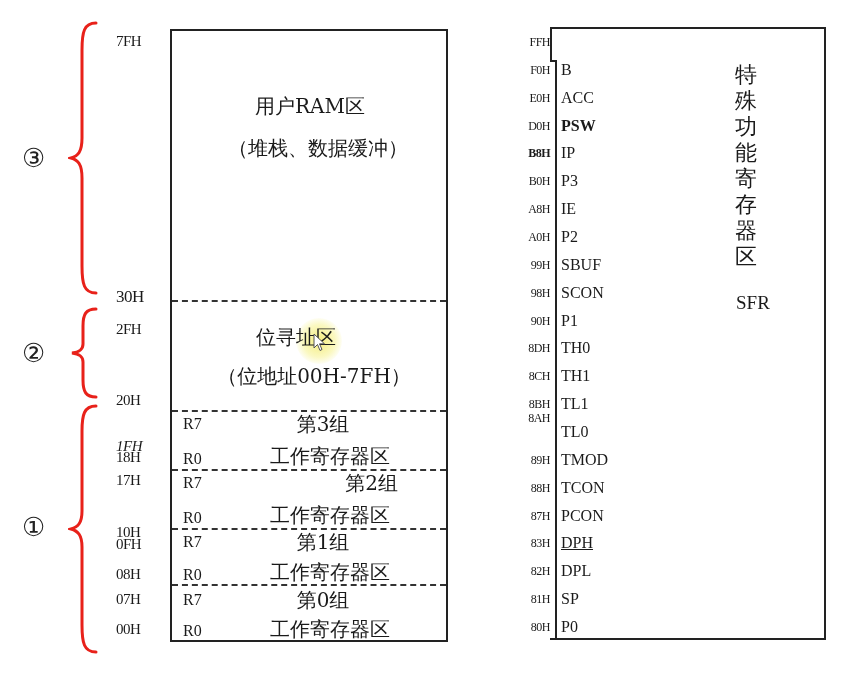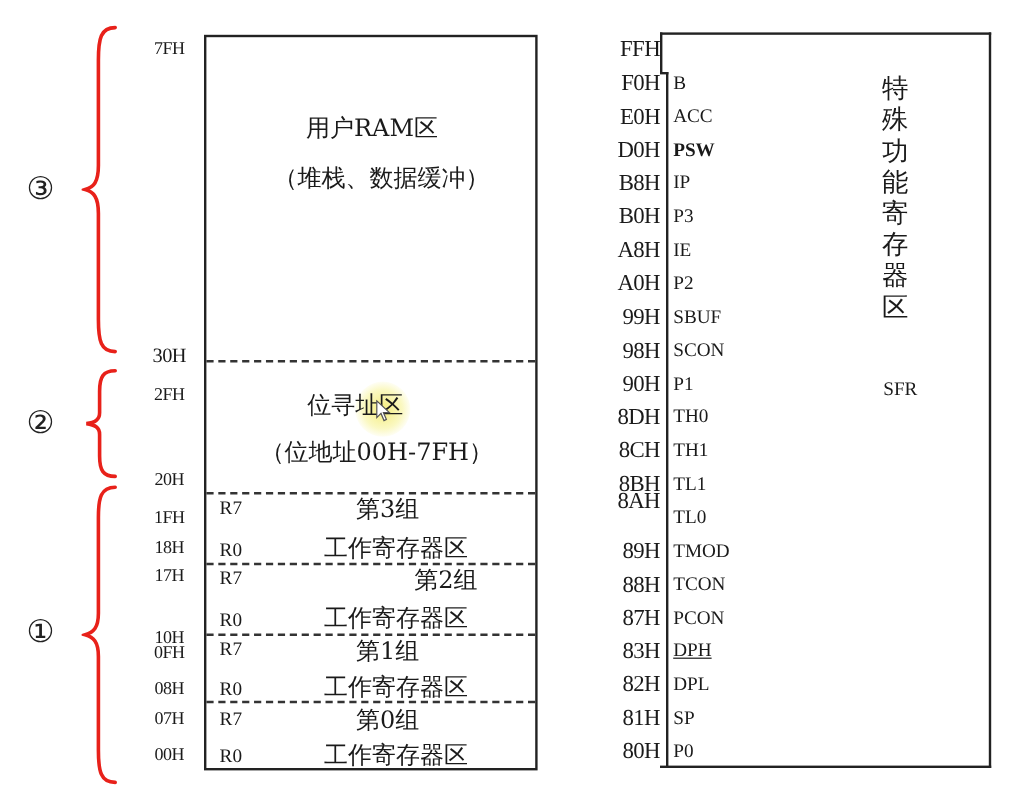--- a/index.html
+++ b/index.html
@@ -2,31 +2,31 @@
 <html><head>
   <meta charset="utf-8">
   <style>
     html, body { margin: 0; padding: 0; }
     body {
       width: 851px; height: 676px; background: #ffffff; position: relative; overflow: hidden;
       font-family: "DejaVu Serif", "Liberation Serif", serif; color: #1a1a1a;
     }
     .abs { position: absolute; }
     .addr { position: absolute; font-size: 15px; line-height: 16px; letter-spacing: -0.5px; font-family: "Liberation Serif", "DejaVu Serif", serif; }
-    .left-addr { left: 116px; width: 50px; text-align: center; }
+    .left-addr { left: 116px; width: 50px; text-align: left; }
     .box { position: absolute; border: 2px solid #222; box-sizing: border-box; }
     .dash { position: absolute; border-top: 2px dashed #333; height: 0; }
     .center-text { position: absolute; text-align: center; font-size: 20px; line-height: 24px; }
     .reg { position: absolute; font-size: 16px; line-height: 18px; font-family: "Liberation Serif", "DejaVu Serif", serif; }
     .brace { position: absolute; }
     .circ { position: absolute; font-size: 26px; line-height: 30px; font-family: "DejaVu Sans", sans-serif; color: #222; }
-    .sfr-addr { position: absolute; left: 504px; width: 46px; text-align: right; font-size: 19px; line-height: 18px; font-family: "Liberation Serif", "DejaVu Serif", serif; letter-spacing: -0.5px; }
+    .sfr-addr { position: absolute; left: 504px; width: 46px; text-align: right; font-size: 12px; line-height: 18px; font-family: "Liberation Serif", "DejaVu Serif", serif; letter-spacing: -0.5px; }
     .sfr-name { position: absolute; left: 561px; font-size: 16px; line-height: 18px; font-family: "Liberation Serif", "DejaVu Serif", serif; }
     .vert-title { position: absolute; left: 734px; top: 62px; width: 24px; font-size: 22px; line-height: 26px; text-align: center; }
-    .sfr-label { position: absolute; left: 736px; top: 316px; font-size: 16px; font-family: "Liberation Serif", serif; }
+    .sfr-label { position: absolute; left: 736px; top: 292px; font-size: 19px; font-family: "Liberation Serif", serif; }
     .cursor-glow { position: absolute; left: 296px; top: 318px; width: 46px; height: 46px; border-radius: 50%;
       background: radial-gradient(circle, rgba(240,230,80,0.75) 0%, rgba(245,240,120,0.45) 50%, rgba(255,255,255,0) 75%); }
   </style>
 </head>
 <body>
 
 <div>
 
   <svg class="brace" style="left:68px; top:20px;" width="34" height="276" viewBox="0 0 34 276">
     <path d="M28 3 C16 3 14 12 14 30 L14 118 C14 132 10 136 3 138 C10 140 14 144 14 158 L14 246 C14 264 16 273 28 273" fill="none" stroke="#e8211a" stroke-width="3" stroke-linecap="round"></path>
@@ -39,21 +39,21 @@
   </svg>
 
   <div class="circ" style="left:22px; top:143px;">③</div>
   <div class="circ" style="left:22px; top:338px;">②</div>
   <div class="circ" style="left:22px; top:512px;">①</div>
 
   <div class="addr left-addr" style="top:33px;">7FH</div>
   <div class="addr left-addr" style="top:289px; font-size:17px;">30H</div>
   <div class="addr left-addr" style="top:321px;">2FH</div>
   <div class="addr left-addr" style="top:392px;">20H</div>
-  <div class="addr left-addr" style="top:424px;">1FH</div>
+  <div class="addr left-addr" style="top:438px;font-style:italic;">1FH</div>
   <div class="addr left-addr" style="top:449px;">18H</div>
   <div class="addr left-addr" style="top:472px;">17H</div>
   <div class="addr left-addr" style="top:524px;">10H</div>
   <div class="addr left-addr" style="top:536px;">0FH</div>
   <div class="addr left-addr" style="top:566px;">08H</div>
   <div class="addr left-addr" style="top:591px;">07H</div>
   <div class="addr left-addr" style="top:621px;">00H</div>
 
   <div class="box" style="left:170px; top:29px; width:278px; height:613px;"></div>
 
@@ -107,21 +107,21 @@
   <div class="abs" style="left:555px; top:60px; width:2px; height:580px; background:#222;"></div>
 
   <div id="sfr-rows">
     <div class="sfr-addr" style="top:33px;">FFH</div>
     <div class="sfr-addr" style="top: 60.8571px;">F0H</div>
     <div class="sfr-name" style="top: 60.8571px;">B</div>
     <div class="sfr-addr" style="top: 88.7143px;">E0H</div>
     <div class="sfr-name" style="top: 88.7143px;">ACC</div>
     <div class="sfr-addr" style="top: 116.571px;">D0H</div>
     <div class="sfr-name" style="top: 116.571px; font-weight: bold;">PSW</div>
-    <div class="sfr-addr" style="top: 144.429px;">B8H</div>
+    <div class="sfr-addr" style="top: 144.429px; font-weight: bold;">B8H</div>
     <div class="sfr-name" style="top: 144.429px;">IP</div>
     <div class="sfr-addr" style="top: 172.286px;">B0H</div>
     <div class="sfr-name" style="top: 172.286px;">P3</div>
     <div class="sfr-addr" style="top: 200.143px;">A8H</div>
     <div class="sfr-name" style="top: 200.143px;">IE</div>
     <div class="sfr-addr" style="top: 228px;">A0H</div>
     <div class="sfr-name" style="top: 228px;">P2</div>
     <div class="sfr-addr" style="top: 255.857px;">99H</div>
     <div class="sfr-name" style="top: 255.857px;">SBUF</div>
     <div class="sfr-addr" style="top: 283.714px;">98H</div>

